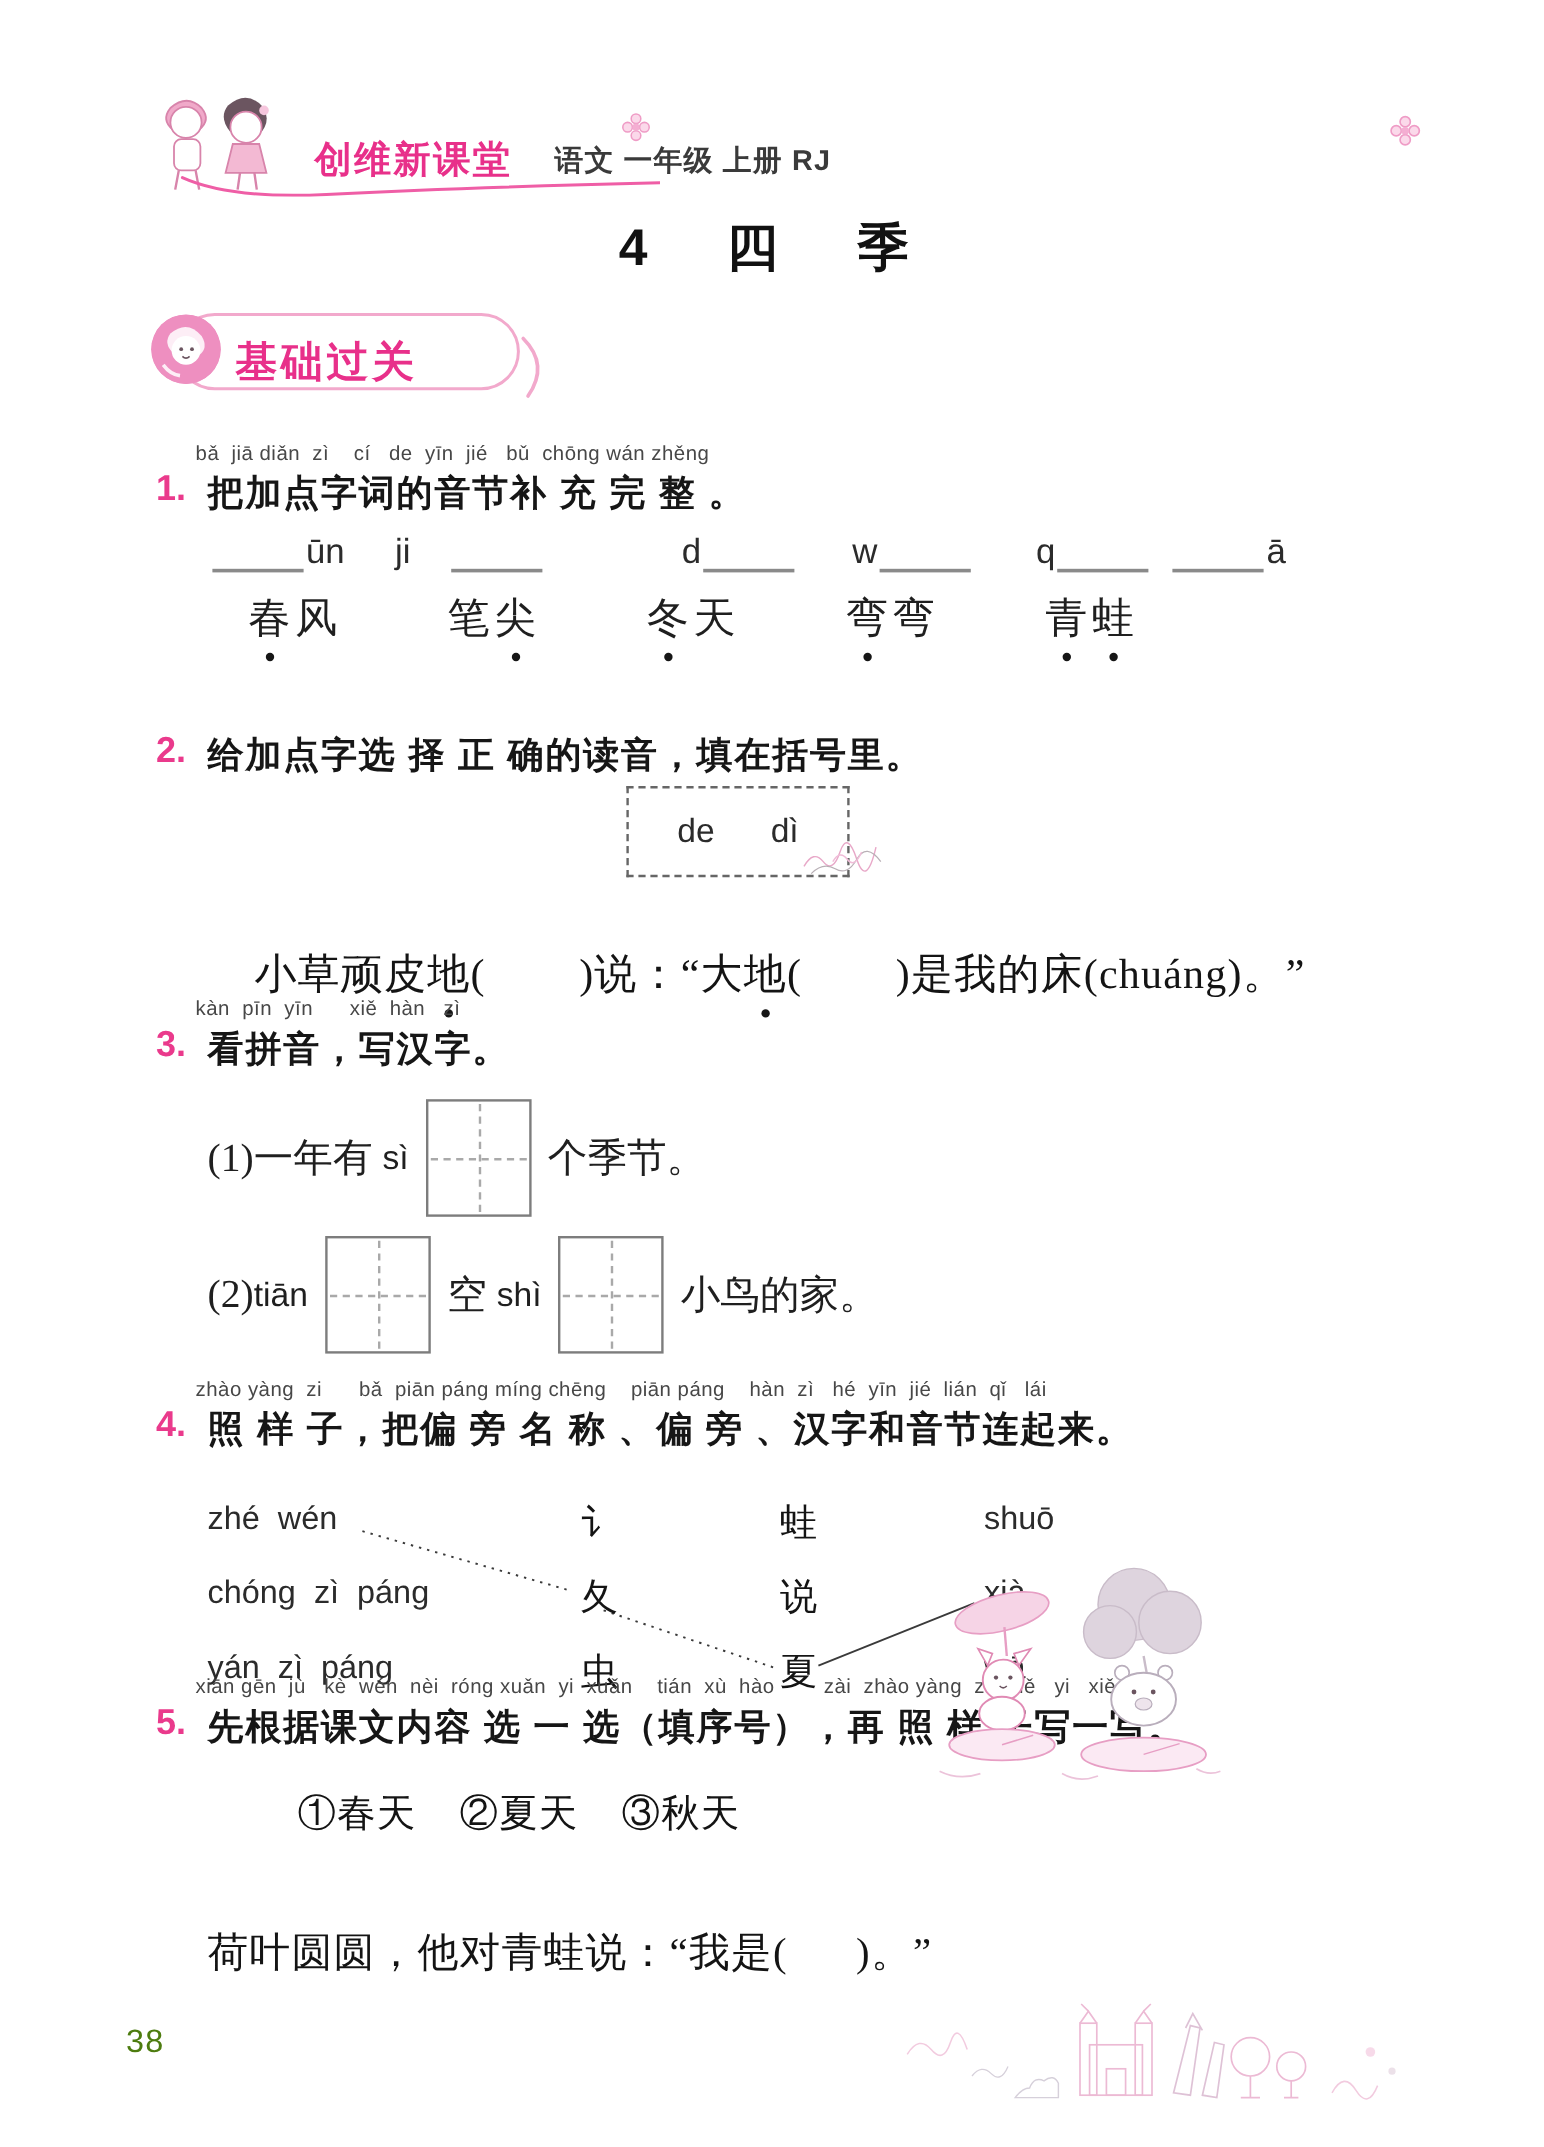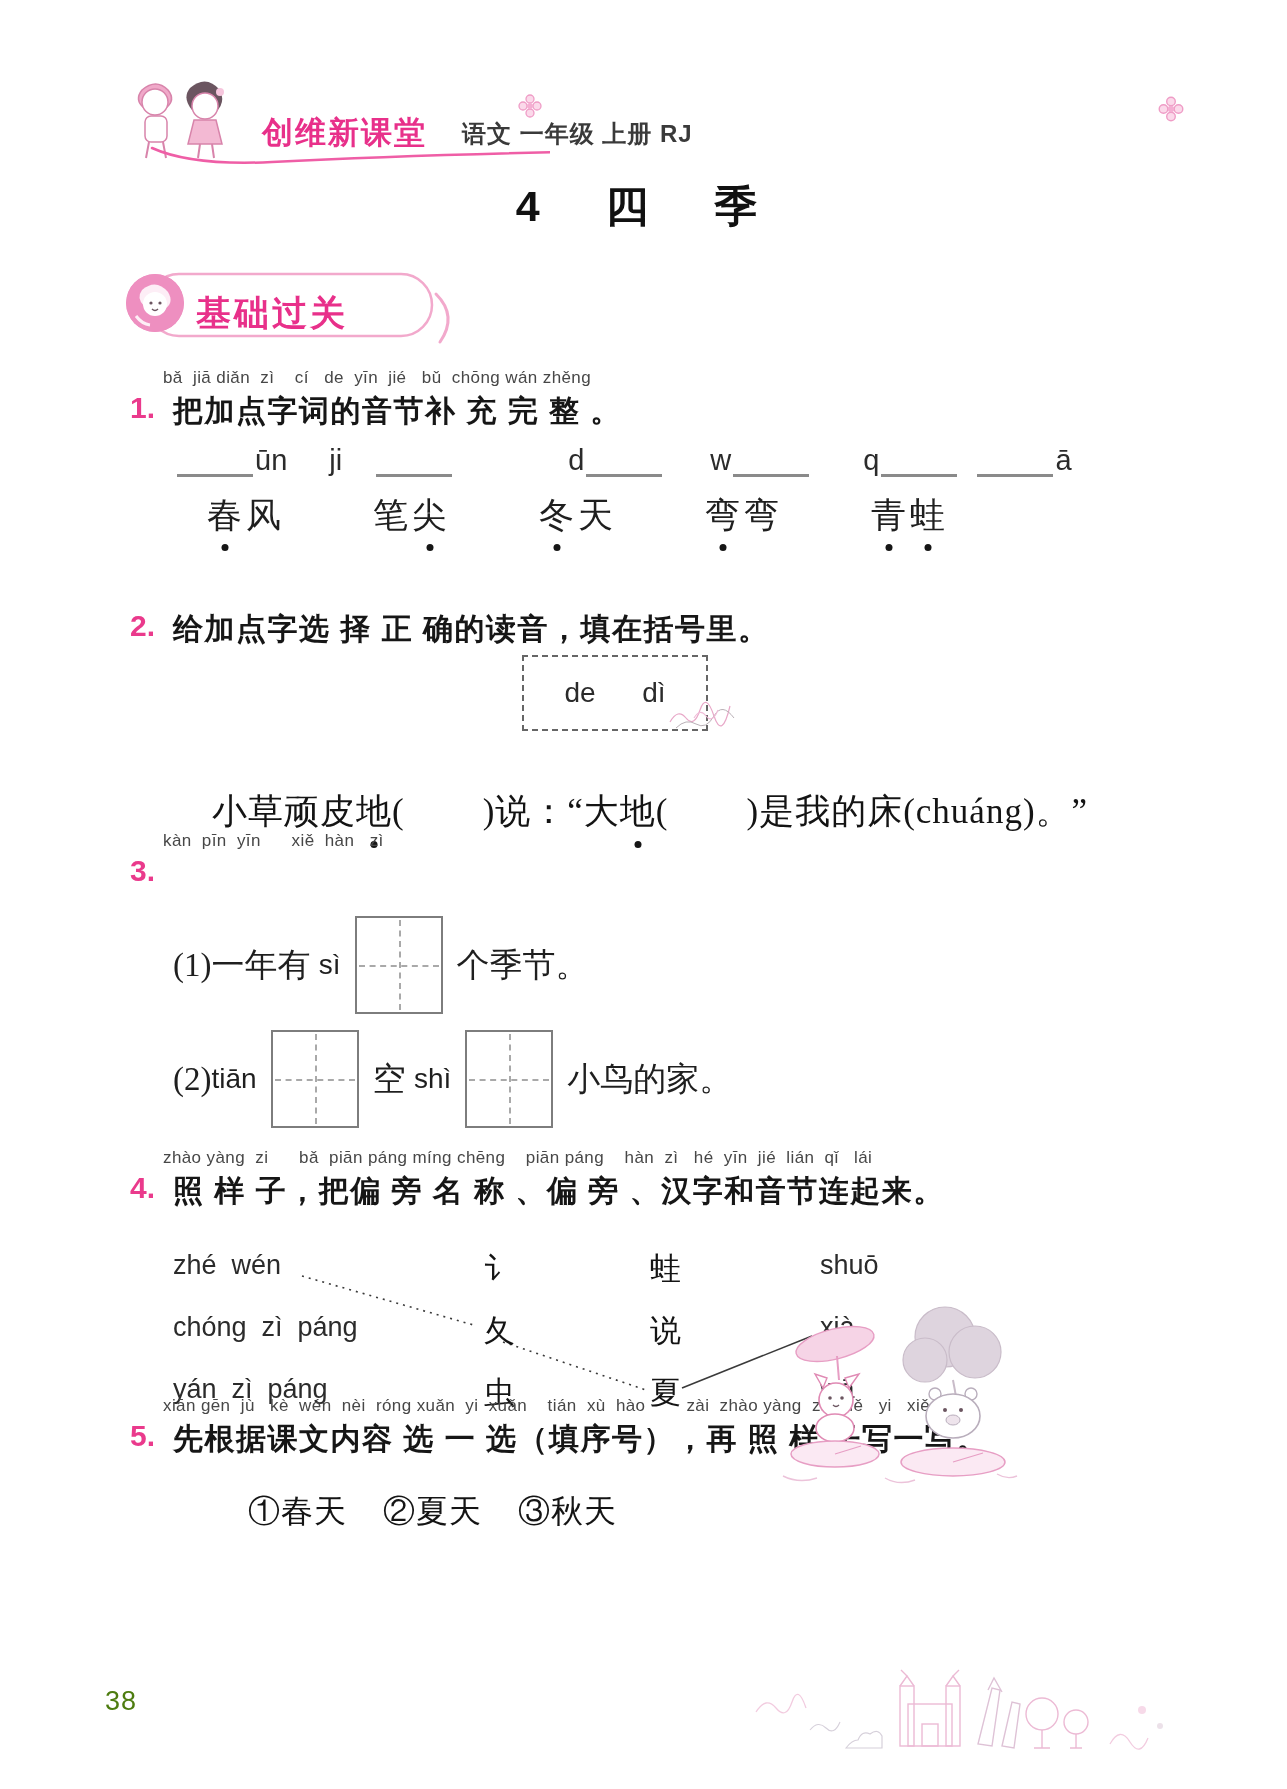--- a/index.html
+++ b/index.html
@@ -92,21 +92,21 @@
           <circle cx="7" cy="14" r="4"></circle>
           <circle cx="21" cy="14" r="4"></circle>
           <circle cx="14" cy="21" r="4"></circle>
       </g>
         <circle cx="14" cy="14" r="3" fill="#f4aed2"></circle>
     </svg>
   </div>
 
   <div class="abs lesson-title" style="left:0;top:178px;">4  四  季</div>
 
-  <div class="abs" style="left:126px;top:268px;width:340px;height:86px;">
+  <div class="abs" style="left:126px;top:256px;width:340px;height:86px;">
     <svg class="abs" style="left:0;top:0;" width="340" height="86" viewBox="0 0 340 86">
       <rect x="22" y="6" width="284" height="62" rx="31" fill="none" stroke="#f2a9cc" stroke-width="2.5"></rect>
       <path d="M310,26 q22,22 4,48" fill="none" stroke="#f2a9cc" stroke-width="3" stroke-linecap="round"></path>
     </svg>
     <div class="abs badge-circle" style="left:0;top:6px;">
       <svg width="58" height="58" viewBox="0 0 58 58">
         <circle cx="29" cy="29" r="29" fill="#ee8fc0"></circle>
         <path d="M16,16 q14,-12 26,2 q6,10 -2,16 l-22,-2 q-8,-8 -2,-16z" fill="#fdeef6"></path>
         <circle cx="29" cy="30" r="12" fill="#fff"></circle>
         <circle cx="25" cy="29" r="1.6" fill="#6b5560"></circle>
@@ -190,20 +190,21 @@
       <path d="M30,26 q6,-10 12,-2 t12,-6" stroke="#f0bcd8" stroke-width="1.2" fill="none"></path>
     </svg>
   </div>
   <div class="abs sentence kai" style="left:173px;top:748px;">
     <span class="seg"><span>小草顽皮</span></span><span class="seg"><span>地</span><i class="dot"></i></span><span class="seg"><span>(        )说：“大</span></span><span class="seg"><span>地</span><i class="dot"></i></span><span class="seg"><span>(        )是我的床(chuáng)。”</span></span>
   </div>
 
   <div class="abs pinyin" style="left:163px;top:831px;">kàn  pīn  yīn      xiě  hàn   zì</div>
   <div class="abs qrow" style="left:130px;top:854px;width:700px;">
     <span class="qnum">3.</span>
+    <span class="qtext">看拼音，写汉字。</span>
   </div>
   <div class="abs ex3row" style="left:173px;top:916px;height:98px;">
     <span class="cn kai">(1)一年有 </span>
       <span class="py">sì</span>
     <div class="tzg">
         <i class="vline"></i>
         <i class="hline"></i>
       </div>
     <span class="cn kai">个季节。</span>
   </div>
@@ -247,20 +248,21 @@
     <span class="abs m-syll" style="left:820px;top:72px;">xià</span>
     <span class="abs m-syll" style="left:820px;top:134px;">wā</span>
   </div>
 
   <div class="abs pinyin" style="left:163px;top:1396px;">xiān gēn  jù   kè  wén  nèi  róng xuǎn  yi  xuǎn    tián  xù  hào        zài  zhào yàng  zi   xiě   yi   xiě</div>
   <div class="abs qrow" style="left:130px;top:1419px;width:1000px;">
     <span class="qnum">5.</span>
     <span class="qtext">先根据课文内容 选 一 选（填序号），再 照 样 子写一写。</span>
   </div>
   <div class="abs options kai" style="left:248px;top:1490px;">①春天    ②夏天    ③秋天</div>
+  <div class="abs exline kai" style="left:173px;top:1604px;">荷叶圆圆，他对青蛙说：“我是(      )。”</div>
 
   <div class="abs" style="left:775px;top:1292px;">
     <svg width="245" height="200" viewBox="0 0 245 200">
       <g fill="#ded4de" stroke="#c9bcc9" stroke-width="1.2">
         <circle cx="170" cy="45" r="30"></circle>
           <circle cx="200" cy="60" r="26"></circle>
           <circle cx="150" cy="68" r="22"></circle>
       </g>
       <path d="M178,88 l4,22" stroke="#c9bcc9" stroke-width="2" fill="none"></path>
       <g transform="rotate(-14 60 52)">

